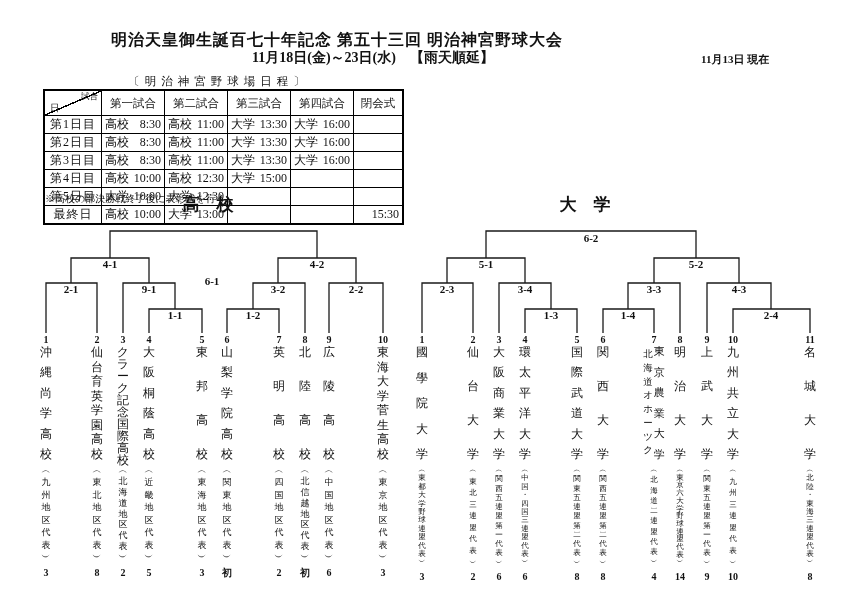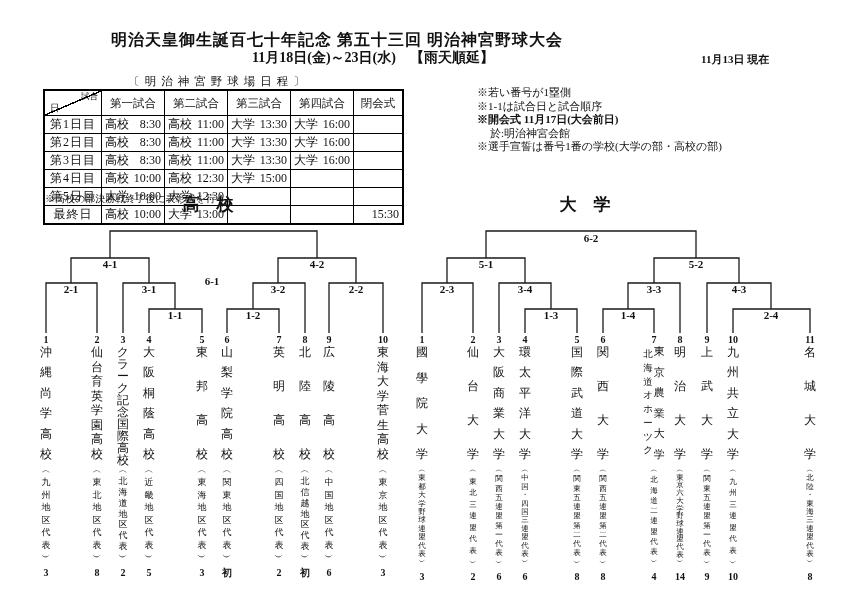--- a/index.html
+++ b/index.html
@@ -238,27 +238,20 @@
               <span></span>
               <span></span>
             </div>
           </td>
       <td class="ccell">15:30</td>
     </tr>
   </tbody>
     </table>
   <div class="abs" id="footnote">※高校の部決勝戦終了後に表彰式を行う。</div>
 
-  <div class="abs" id="notes">
-    <div>※若い番号が1塁側</div>
-    <div>※1-1は試合日と試合順序</div>
-    <div class="b">※開会式 11月17日(大会前日)</div>
-    <div class="ind">於:明治神宮会館</div>
-    <div>※選手宣誓は番号1番の学校(大学の部・高校の部)</div>
-  </div>
 
   <div class="abs btitle" style="left:208px;">高　校</div>
   <div class="abs btitle" style="left:585px;">大　学</div>
 
   <svg class="abs" id="lines" width="842" height="595" viewBox="0 0 842 595">
     <g fill="none" stroke="#1a1a1a" stroke-width="1.3">
 
       <path d="M110,258 V231 H317 V258"></path>
       <path d="M71,283 V258 H149 V283"></path>
       <path d="M278,283 V258 H356 V283"></path>
@@ -279,21 +272,21 @@
       <path d="M628,309 V283 H680 V333"></path>
       <path d="M707,333 V283 H771 V309"></path>
       <path d="M733,333 V309 H810 V333"></path>
     </g>
   </svg>
 
   <div class="abs mlabel" style="left:212px;top:233px;margin-top:43px;">6-1</div>
   <div class="abs mlabel" style="left:110px;top:259px;">4-1</div>
   <div class="abs mlabel" style="left:317px;top:259px;">4-2</div>
   <div class="abs mlabel" style="left:71px;top:284px;">2-1</div>
-  <div class="abs mlabel" style="left:149px;top:284px;">3-1</div>
+  <div class="abs mlabel" style="left:149px;top:284px;">9-1</div>
   <div class="abs mlabel" style="left:278px;top:284px;">3-2</div>
   <div class="abs mlabel" style="left:356px;top:284px;">2-2</div>
   <div class="abs mlabel" style="left:175px;top:310px;">1-1</div>
   <div class="abs mlabel" style="left:253px;top:310px;">1-2</div>
 
   <div class="abs mlabel" style="left:591px;top:233px;">6-2</div>
   <div class="abs mlabel" style="left:486px;top:259px;">5-1</div>
   <div class="abs mlabel" style="left:696px;top:259px;">5-2</div>
   <div class="abs mlabel" style="left:447px;top:284px;">2-3</div>
   <div class="abs mlabel" style="left:525px;top:284px;">3-4</div>

